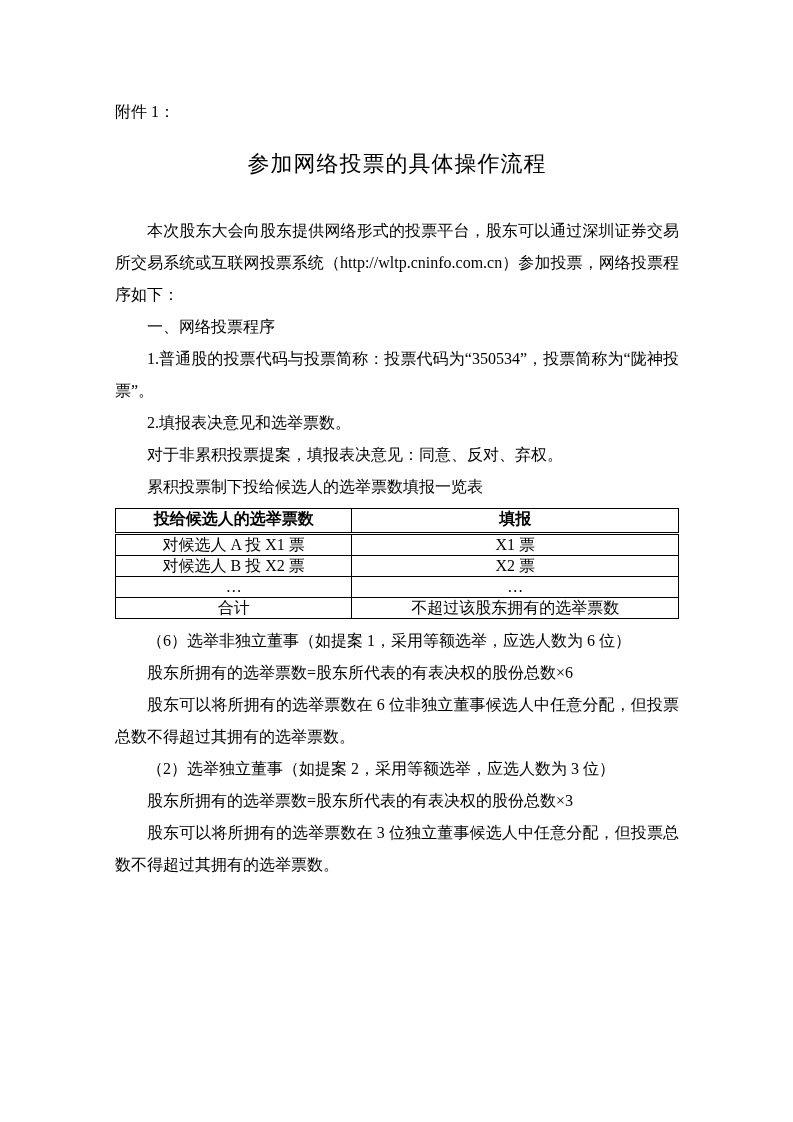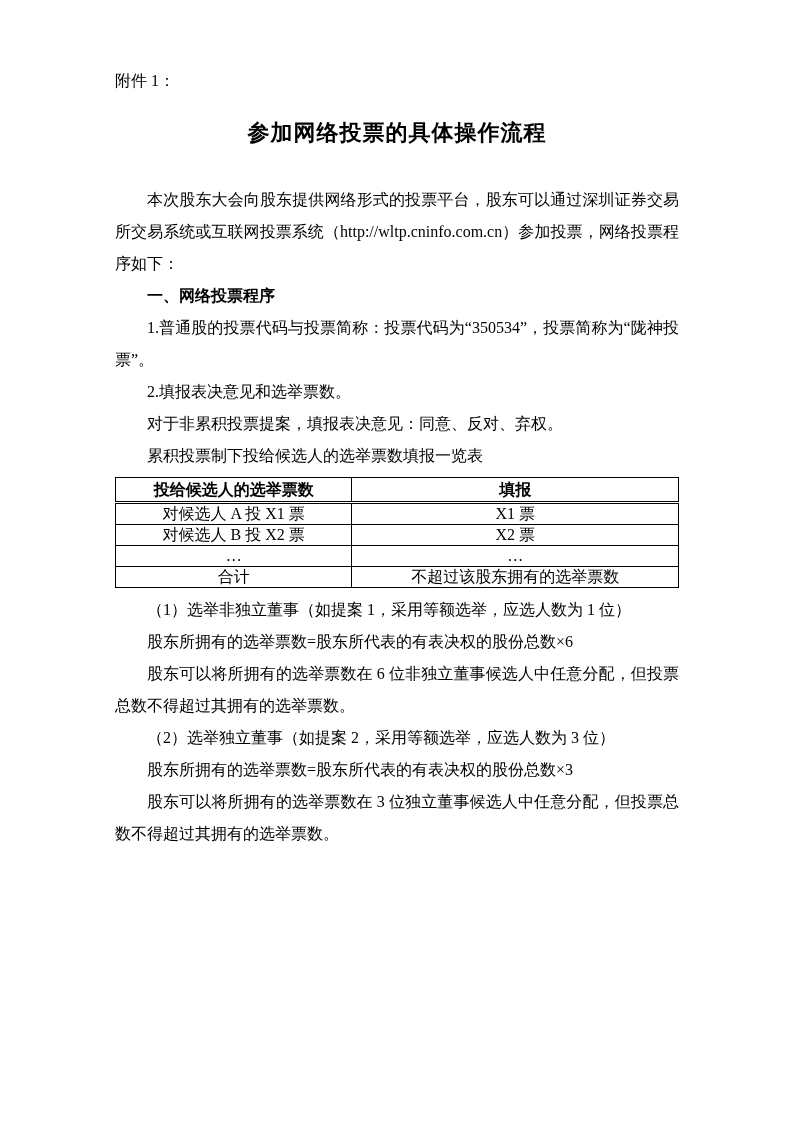--- a/index.html
+++ b/index.html
@@ -12,48 +12,48 @@
     width: 793px;
     height: 1122px;
     background: #ffffff;
     color: #000000;
     font-family: "Liberation Serif", "DejaVu Serif", serif;
     overflow: hidden;
   }
   .content {
     position: absolute;
     left: 115px;
-    top: 68px;
+    top: 99px;
     width: 564px;
   }
   .attachment-label {
     font-size: 16px;
     line-height: 26px;
     margin: 0;
   }
   .doc-title {
     font-size: 22px;
-    font-weight: bold;
+    font-weight: normal;
     text-align: center;
     margin: 24px 0 0 0;
     line-height: 30px;
     letter-spacing: 1px;
   }
   .body-text {
     font-size: 16px;
     line-height: 32px;
     margin: 0;
     text-indent: 2em;
     text-align: justify;
   }
   .first-body {
     margin-top: 36px;
   }
   .section-heading {
-    font-weight: bold;
+    font-weight: normal;
   }
   .vote-table {
     width: 100%;
     border-collapse: collapse;
     table-layout: fixed;
     margin: 5px 0 6px 0;
   }
   .vote-table col.c1 { width: 42%; }
   .vote-table col.c2 { width: 58%; }
   .vote-table th,
@@ -65,20 +65,21 @@
     height: 20px;
     line-height: 20px;
     overflow: hidden;
     white-space: nowrap;
   }
   .vote-table th {
     font-weight: bold;
     height: 23px;
     line-height: 23px;
     border-bottom: 3px double #000;
+    font-family: Liberation Mono, monospace;
   }
 </style>
 </head>
 <body>
 
 <div class="page">
   <div class="content">
 
     <p class="attachment-label">附件 1：</p>
 
@@ -122,21 +123,21 @@
           <td>…</td>
         </tr>
         <tr>
           <td>合计</td>
           <td>不超过该股东拥有的选举票数</td>
         </tr>
       </tbody>
     </table>
 
 
-    <p class="body-text">（1）选举非独立董事（如提案 1，采用等额选举，应选人数为 1 位）</p>
+    <p class="body-text">（6）选举非独立董事（如提案 1，采用等额选举，应选人数为 6 位）</p>
 
     <p class="body-text">股东所拥有的选举票数=股东所代表的有表决权的股份总数×6</p>
 
     <p class="body-text">股东可以将所拥有的选举票数在 6 位非独立董事候选人中任意分配，但投票总数不得超过其拥有的选举票数。</p>
 
     <p class="body-text">（2）选举独立董事（如提案 2，采用等额选举，应选人数为 3 位）</p>
 
     <p class="body-text">股东所拥有的选举票数=股东所代表的有表决权的股份总数×3</p>
 
     <p class="body-text">股东可以将所拥有的选举票数在 3 位独立董事候选人中任意分配，但投票总数不得超过其拥有的选举票数。</p>

